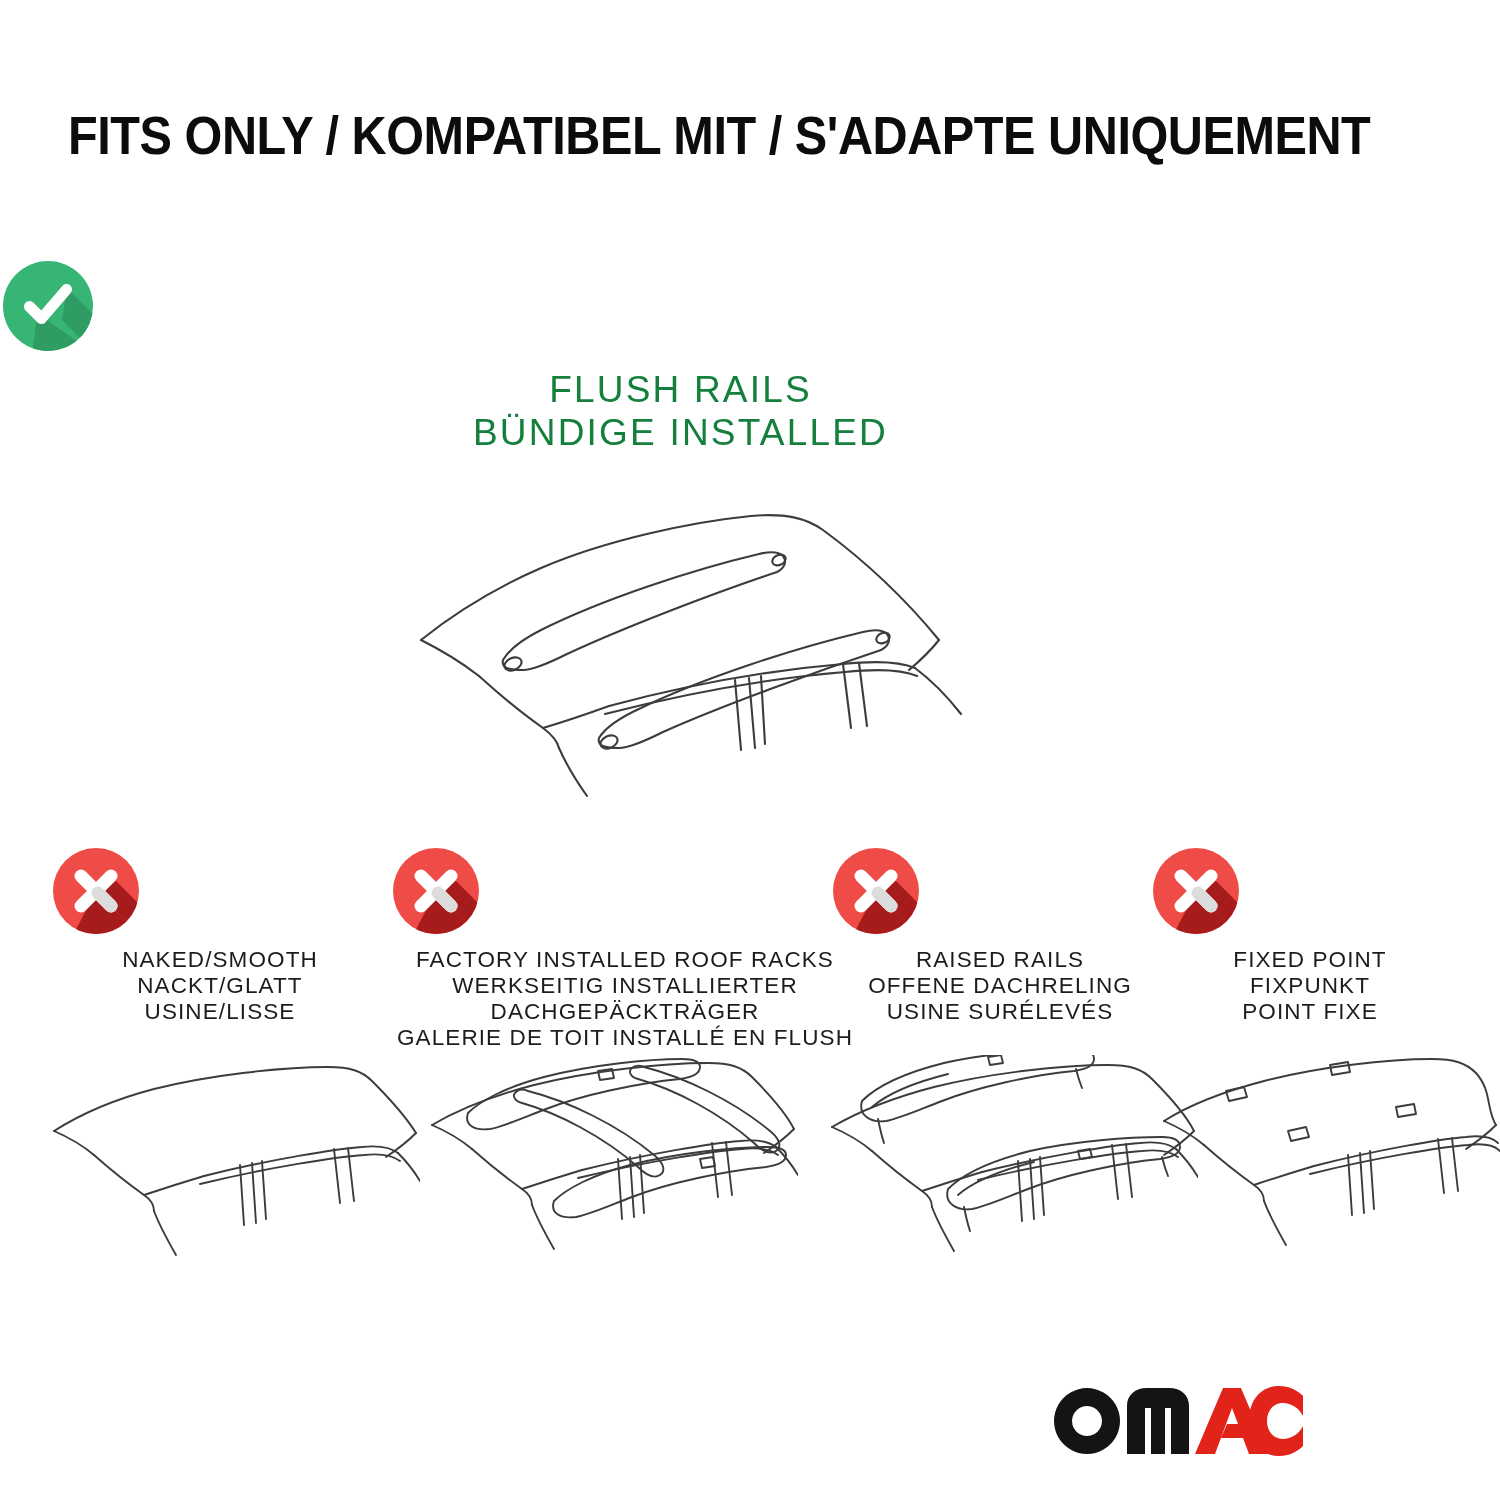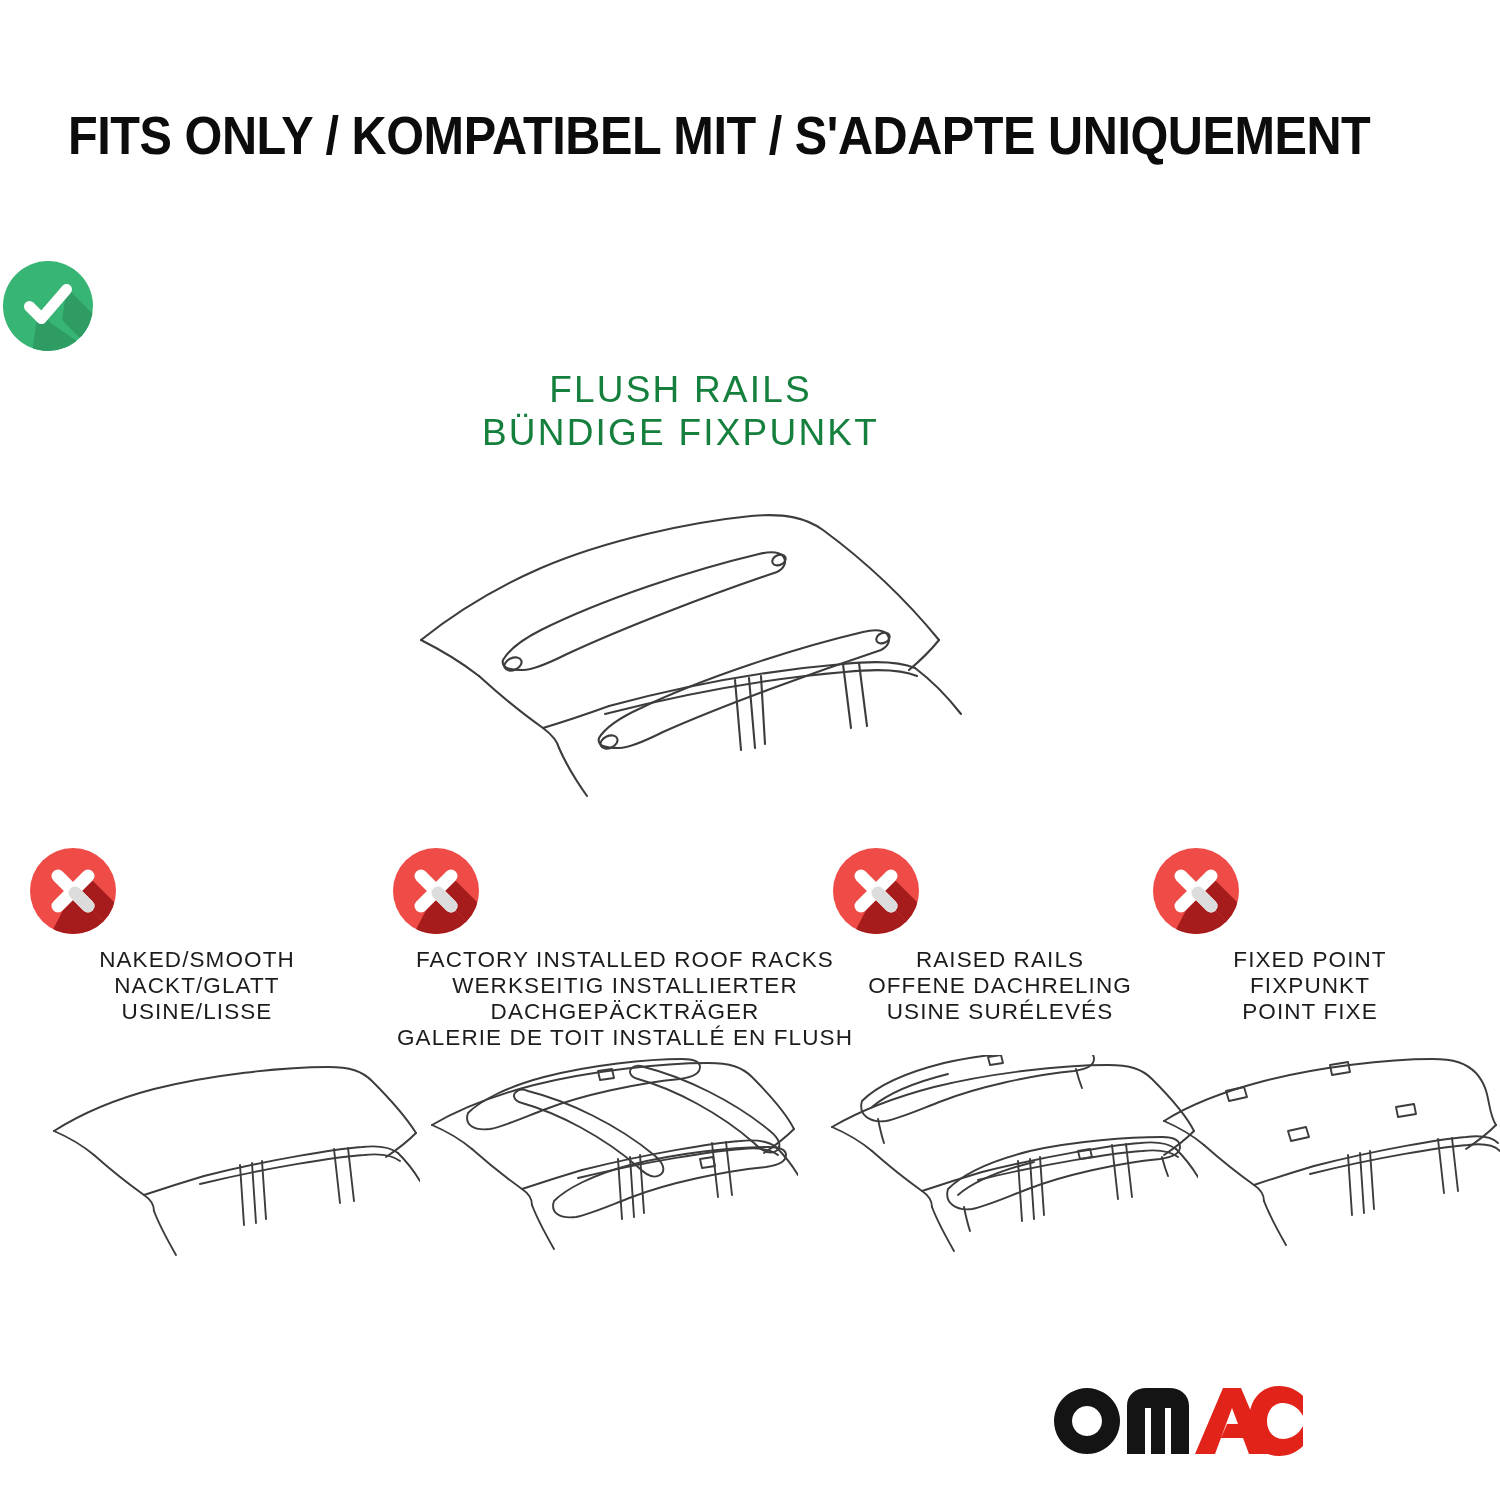--- a/index.html
+++ b/index.html
@@ -115,21 +115,21 @@
         <g clip-path="url(#clipGreen)">
           <path d="M38 52 L52 66 L96 96 L96 110 L30 110 Z" fill="#2E9C63"></path>
           <path d="M67 30 L96 59 L96 96 L62 62 Z" fill="#2E9C63"></path>
         </g>
         <path d="M29.5 48.5 L41.5 60.5 L66.5 31.5" fill="none" stroke="#ffffff" stroke-width="11" stroke-linecap="round" stroke-linejoin="round"></path>
       </svg>
     </span>
 
     <div class="hero-text">
       <div>FLUSH RAILS</div>
-      <div>BÜNDIGE FIXPUNKT</div>
+      <div>BÜNDIGE INSTALLED</div>
     </div>
   </div>
 
   <div class="hero-illo">
     <svg width="580" height="300" viewBox="0 0 580 300" aria-hidden="true">
       <g fill="none" stroke="#3c3c3c" stroke-width="2.1" stroke-linecap="round" stroke-linejoin="round">
 
         <path d="M30 140 C55 120 95 92 150 68 C215 40 300 22 360 16
                  C395 13 415 18 432 30 C470 58 512 96 548 140"></path>
         <path d="M30 140 C50 150 70 162 88 176"></path>
@@ -168,21 +168,21 @@
                  C252 242 238 248 228 248
                  C214 248 206 246 208 238 Z"></path>
         <ellipse cx="218" cy="242" rx="9" ry="6" transform="rotate(-24 218 242)"></ellipse>
         <ellipse cx="492" cy="138" rx="7" ry="5" transform="rotate(-24 492 138)"></ellipse>
       </g>
     </svg>
   </div>
 
   <div class="grid">
 
-    <div class="cell" style="left:27px;width:340px;">
+    <div class="cell" style="left:50px;width:340px;">
       <span class="cell-badge">
         <svg width="92" height="92" viewBox="0 0 92 92" aria-hidden="true">
           <defs>
               <clipPath id="clipR1">
                 <circle cx="46" cy="46" r="43"></circle>
               </clipPath>
             </defs>
           <circle cx="46" cy="46" r="43" fill="#EF4B47"></circle>
           <g clip-path="url(#clipR1)">
             <path d="M46 46 L92 92 L92 96 L20 96 Z" fill="#A61C1C"></path>

